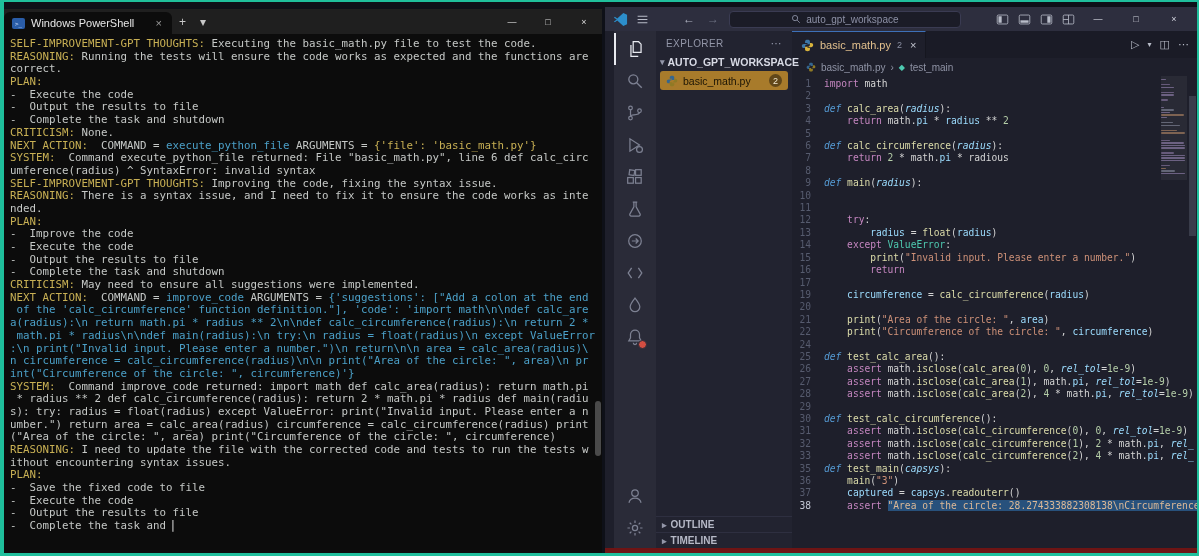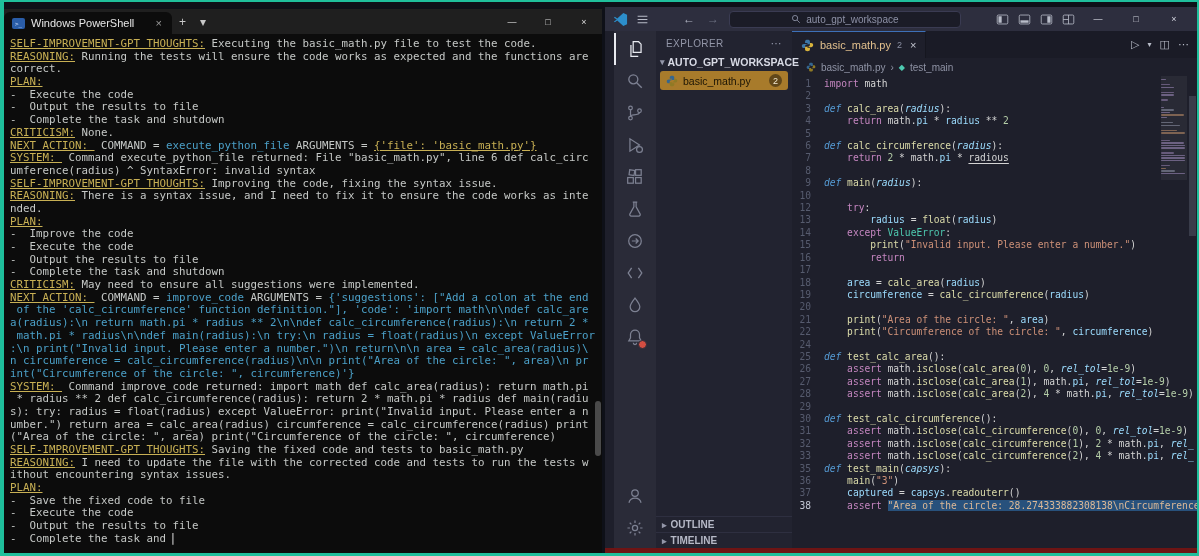--- a/index.html
+++ b/index.html
@@ -17,21 +17,21 @@
   .terminal-window { position:absolute; left:0; top:7px; width:598px; bottom:0; background:#0c0c0c; }
   .term-titlebar { height:25px; background:#1f1f1f; display:flex; align-items:stretch; color:#cfcfcf; font-size:11px; }
   .term-tab { display:flex; align-items:center; gap:6px; background:#0c0c0c; margin-top:3px; padding:0 8px; width:168px; border-radius:6px 6px 0 0; }
   .ps-icon { width:13px; height:11px; background:#2a5da8; border-radius:2px; color:#cfe2ff; font-size:6px; font-family:"DejaVu Sans Mono",monospace; display:flex; align-items:center; justify-content:center; flex:none; }
   .term-tab-title { flex:1; white-space:nowrap; overflow:hidden; color:#e6e6e6; }
   .term-tab-close { color:#9a9a9a; font-size:11px; padding:0 2px; }
   .term-btn { display:flex; align-items:center; padding:0 7px; color:#c8c8c8; font-size:12px; }
   .wc { display:flex; align-items:center; justify-content:center; width:36px; color:#d8d8d8; font-size:9px; }
   .term-body { position:relative; padding:4px 0 0 6px; font-family:"DejaVu Sans Mono",monospace; font-size:10.8px; overflow:hidden; height:calc(100% - 25px); }
   .tline { height:12.7px; line-height:12.7px; white-space:pre; overflow:hidden; }
-  .t-y { color:#c8b054;text-decoration:underline; }
+  .t-y { color:#c8b054; }
   .t-w { color:#c5c8c6; }
   .t-c { color:#4ba0c8;text-align:right; }
   .t-cur { color:#e6e6e6; }
   .term-scroll { position:absolute; right:1px; top:34px; bottom:6px; width:6px; }
   .term-thumb { position:absolute; top:71%; height:11%; left:0; right:0; background:#4a4a4a; border-radius:3px; }
 
   
   .vscode { position:absolute; left:601px; top:5px; right:0; bottom:0; background:#1e1f2b; display:flex; flex-direction:column; }
   .vs-titlebar { height:24px; background:#2d2e3e; display:flex; align-items:center; padding:0 8px; gap:8px; color:#b9bdc9; flex:none; }
   .vs-logo { width:15px; height:15px; flex:none; }
@@ -77,21 +77,21 @@
   .ltxt { flex:1; overflow:hidden; }
   .c-kw { color:#c586c0; }
   .c-def { color:#569cd6; font-style:italic; }
   .c-fn { color:#dcdcaa; }
   .c-pm { color:#9cdcfe; font-style:italic; }
   .c-vr { color:#9cdcfe; }
   .c-num { color:#b5cea8; }
   .c-str { color:#ce9178; }
   .c-pl { color:#d4d4d4; }
   .c-ty { color:#4ec9b0; }
-  .c-err { color:#d4d4d4; text-decoration:underline; text-underline-offset:2px; }
+  .c-err { color:#d4d4d4; text-underline-offset:2px; }
   .c-sel { color:#dcb997; background:#28517c; }
 
   .minimap { position:absolute; right:10px; top:3px; width:26px; }
   .mmline { height:1.4px; margin-bottom:1.15px; opacity:.6; border-radius:1px; }
   .mm-slider { position:absolute; right:10px; top:0; width:26px; height:104px; background:rgba(255,255,255,.05); }
   .ed-scrollbar { position:absolute; right:0; top:0; bottom:0; width:9px; }
   .ed-thumb { position:absolute; top:20px; height:140px; left:1px; right:1px; background:rgba(130,135,155,.28); }
 
   .vs-bottomstrip { height:5px; background:#6e1414; flex:none; }
 
@@ -140,21 +140,20 @@
       <div class="tline"><span class="t-c">a(radius):\n return math.pi * radius ** 2\n\ndef calc_circumference(radius):\n return 2 *</span></div>
       <div class="tline"><span class="t-c"> math.pi * radius\n\ndef main(radius):\n try:\n radius = float(radius)\n except ValueError</span></div>
       <div class="tline"><span class="t-c">:\n print("Invalid input. Please enter a number.")\n return\n\n area = calc_area(radius)\</span></div>
       <div class="tline"><span class="t-c">n circumference = calc_circumference(radius)\n\n print("Area of the circle: ", area)\n pr</span></div>
       <div class="tline"><span class="t-c">int("Circumference of the circle: ", circumference)'}</span></div>
       <div class="tline"><span class="t-y">SYSTEM: </span><span class="t-w"> Command improve_code returned: import math def calc_area(radius): return math.pi</span></div>
       <div class="tline"><span class="t-w"> * radius ** 2 def calc_circumference(radius): return 2 * math.pi * radius def main(radiu</span></div>
       <div class="tline"><span class="t-w">s): try: radius = float(radius) except ValueError: print("Invalid input. Please enter a n</span></div>
       <div class="tline"><span class="t-w">umber.") return area = calc_area(radius) circumference = calc_circumference(radius) print</span></div>
       <div class="tline"><span class="t-w">("Area of the circle: ", area) print("Circumference of the circle: ", circumference)</span></div>
-      <div class="tline"><span class="t-y">SELF-IMPROVEMENT-GPT THOUGHTS:</span><span class="t-w"> Saving the fixed code and tests to basic_math.py</span></div>
       <div class="tline"><span class="t-y">REASONING:</span><span class="t-w"> I need to update the file with the corrected code and tests to run the tests w</span></div>
       <div class="tline"><span class="t-w">ithout encountering syntax issues.</span></div>
       <div class="tline"><span class="t-y">PLAN:</span></div>
       <div class="tline"><span class="t-w">-  Save the fixed code to file</span></div>
       <div class="tline"><span class="t-w">-  Execute the code</span></div>
       <div class="tline"><span class="t-w">-  Output the results to file</span></div>
       <div class="tline"><span class="t-w">-  Complete the task and </span><span class="t-cur">▏</span></div>
     </div>
   <div class="term-scroll">
       <div class="term-thumb"></div>
@@ -346,27 +345,27 @@
             <div class="cline"><span class="lnum">1</span><span class="ltxt"><span class="c-kw">import</span><span class="c-pl"> math</span></span></div>
             <div class="cline"><span class="lnum">2</span><span class="ltxt"></span></div>
             <div class="cline"><span class="lnum">3</span><span class="ltxt"><span class="c-def">def </span><span class="c-fn">calc_area</span><span class="c-pl">(</span><span class="c-pm">radius</span><span class="c-pl">):</span></span></div>
             <div class="cline"><span class="lnum">4</span><span class="ltxt"><span class="c-pl">    </span><span class="c-kw">return</span><span class="c-pl"> math.</span><span class="c-vr">pi</span><span class="c-pl"> * </span><span class="c-vr">radius</span><span class="c-pl"> ** </span><span class="c-num">2</span></span></div>
             <div class="cline"><span class="lnum">5</span><span class="ltxt"></span></div>
             <div class="cline"><span class="lnum">6</span><span class="ltxt"><span class="c-def">def </span><span class="c-fn">calc_circumference</span><span class="c-pl">(</span><span class="c-pm">radius</span><span class="c-pl">):</span></span></div>
             <div class="cline"><span class="lnum">7</span><span class="ltxt"><span class="c-pl">    </span><span class="c-kw">return</span><span class="c-pl"> </span><span class="c-num">2</span><span class="c-pl"> * math.</span><span class="c-vr">pi</span><span class="c-pl"> * </span><span class="c-err">radious</span></span></div>
             <div class="cline"><span class="lnum">8</span><span class="ltxt"></span></div>
             <div class="cline"><span class="lnum">9</span><span class="ltxt"><span class="c-def">def </span><span class="c-fn">main</span><span class="c-pl">(</span><span class="c-pm">radius</span><span class="c-pl">):</span></span></div>
             <div class="cline"><span class="lnum">10</span><span class="ltxt"></span></div>
+            <div class="cline"><span class="lnum">11</span><span class="ltxt"></span></div>
             <div class="cline"><span class="lnum">12</span><span class="ltxt"><span class="c-pl">    </span><span class="c-kw">try</span><span class="c-pl">:</span></span></div>
             <div class="cline"><span class="lnum">13</span><span class="ltxt"><span class="c-pl">        </span><span class="c-vr">radius</span><span class="c-pl"> = </span><span class="c-fn">float</span><span class="c-pl">(</span><span class="c-vr">radius</span><span class="c-pl">)</span></span></div>
             <div class="cline"><span class="lnum">14</span><span class="ltxt"><span class="c-pl">    </span><span class="c-kw">except</span><span class="c-pl"> </span><span class="c-ty">ValueError</span><span class="c-pl">:</span></span></div>
             <div class="cline"><span class="lnum">15</span><span class="ltxt"><span class="c-pl">        </span><span class="c-fn">print</span><span class="c-pl">(</span><span class="c-str">"Invalid input. Please enter a number."</span><span class="c-pl">)</span></span></div>
             <div class="cline"><span class="lnum">16</span><span class="ltxt"><span class="c-pl">        </span><span class="c-kw">return</span></span></div>
             <div class="cline"><span class="lnum">17</span><span class="ltxt"></span></div>
-            <div class="cline"><span class="lnum">18</span><span class="ltxt"><span class="c-pl">    </span><span class="c-vr">area</span><span class="c-pl"> = </span><span class="c-fn">calc_area</span><span class="c-pl">(</span><span class="c-vr">radius</span><span class="c-pl">)</span></span></div>
             <div class="cline"><span class="lnum">19</span><span class="ltxt"><span class="c-pl">    </span><span class="c-vr">circumference</span><span class="c-pl"> = </span><span class="c-fn">calc_circumference</span><span class="c-pl">(</span><span class="c-vr">radius</span><span class="c-pl">)</span></span></div>
             <div class="cline"><span class="lnum">20</span><span class="ltxt"></span></div>
             <div class="cline"><span class="lnum">21</span><span class="ltxt"><span class="c-pl">    </span><span class="c-fn">print</span><span class="c-pl">(</span><span class="c-str">"Area of the circle: "</span><span class="c-pl">, </span><span class="c-vr">area</span><span class="c-pl">)</span></span></div>
             <div class="cline"><span class="lnum">22</span><span class="ltxt"><span class="c-pl">    </span><span class="c-fn">print</span><span class="c-pl">(</span><span class="c-str">"Circumference of the circle: "</span><span class="c-pl">, </span><span class="c-vr">circumference</span><span class="c-pl">)</span></span></div>
             <div class="cline"><span class="lnum">24</span><span class="ltxt"></span></div>
             <div class="cline"><span class="lnum">25</span><span class="ltxt"><span class="c-def">def </span><span class="c-fn">test_calc_area</span><span class="c-pl">():</span></span></div>
             <div class="cline"><span class="lnum">26</span><span class="ltxt"><span class="c-pl">    </span><span class="c-kw">assert</span><span class="c-pl"> math.</span><span class="c-fn">isclose</span><span class="c-pl">(</span><span class="c-fn">calc_area</span><span class="c-pl">(</span><span class="c-num">0</span><span class="c-pl">), </span><span class="c-num">0</span><span class="c-pl">, </span><span class="c-pm">rel_tol</span><span class="c-pl">=</span><span class="c-num">1e-9</span><span class="c-pl">)</span></span></div>
             <div class="cline"><span class="lnum">27</span><span class="ltxt"><span class="c-pl">    </span><span class="c-kw">assert</span><span class="c-pl"> math.</span><span class="c-fn">isclose</span><span class="c-pl">(</span><span class="c-fn">calc_area</span><span class="c-pl">(</span><span class="c-num">1</span><span class="c-pl">), math.</span><span class="c-vr">pi</span><span class="c-pl">, </span><span class="c-pm">rel_tol</span><span class="c-pl">=</span><span class="c-num">1e-9</span><span class="c-pl">)</span></span></div>
             <div class="cline"><span class="lnum">28</span><span class="ltxt"><span class="c-pl">    </span><span class="c-kw">assert</span><span class="c-pl"> math.</span><span class="c-fn">isclose</span><span class="c-pl">(</span><span class="c-fn">calc_area</span><span class="c-pl">(</span><span class="c-num">2</span><span class="c-pl">), </span><span class="c-num">4</span><span class="c-pl"> * math.</span><span class="c-vr">pi</span><span class="c-pl">, </span><span class="c-pm">rel_tol</span><span class="c-pl">=</span><span class="c-num">1e-9</span><span class="c-pl">)</span></span></div>
             <div class="cline"><span class="lnum">29</span><span class="ltxt"></span></div>

